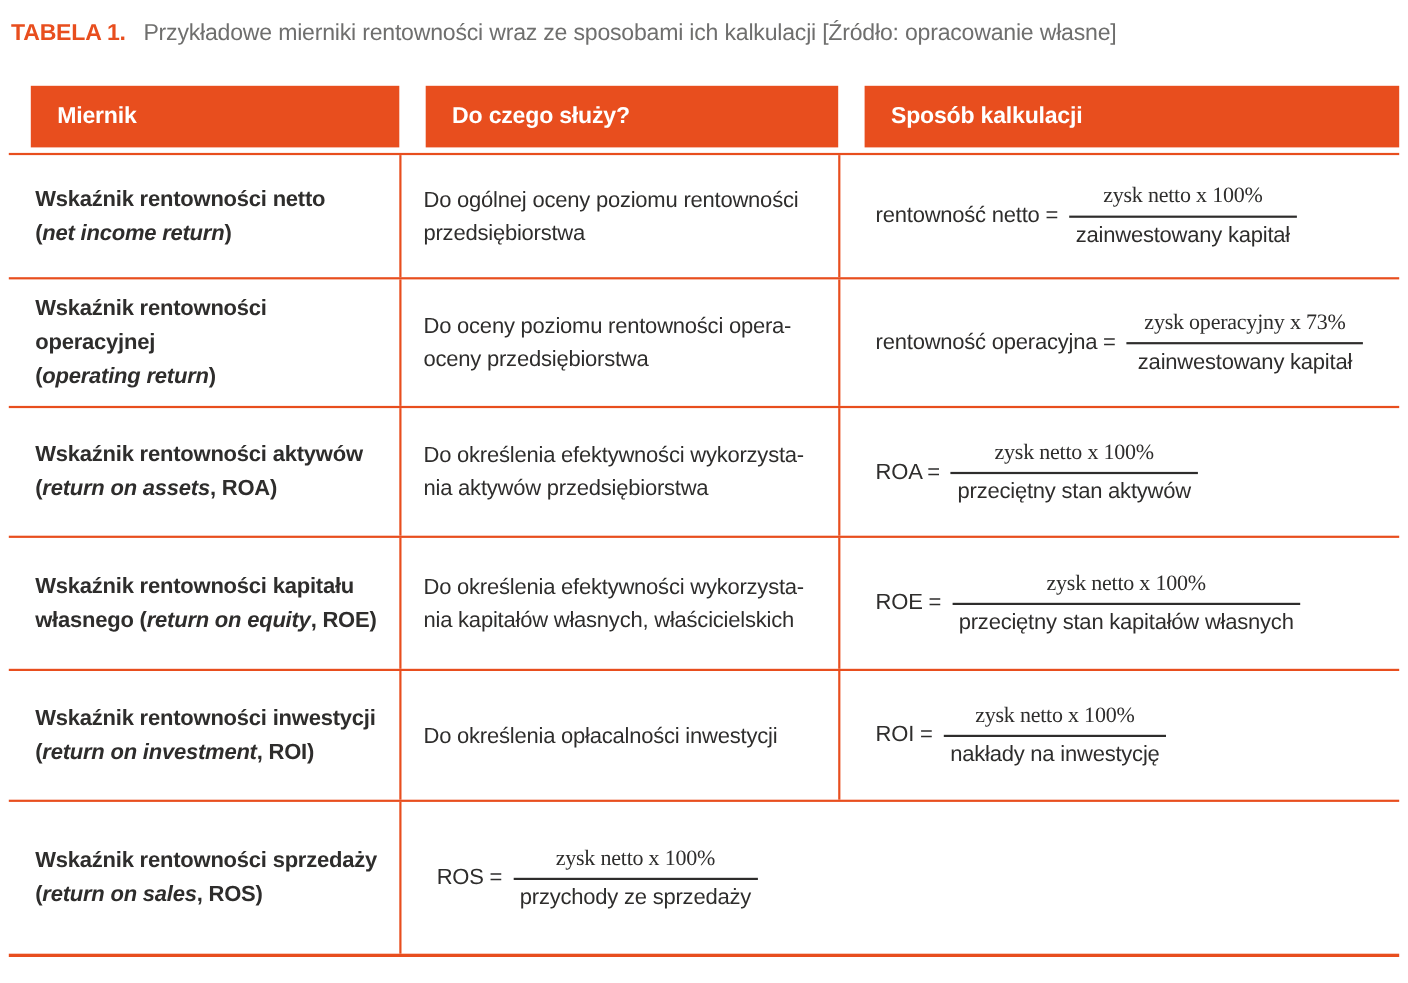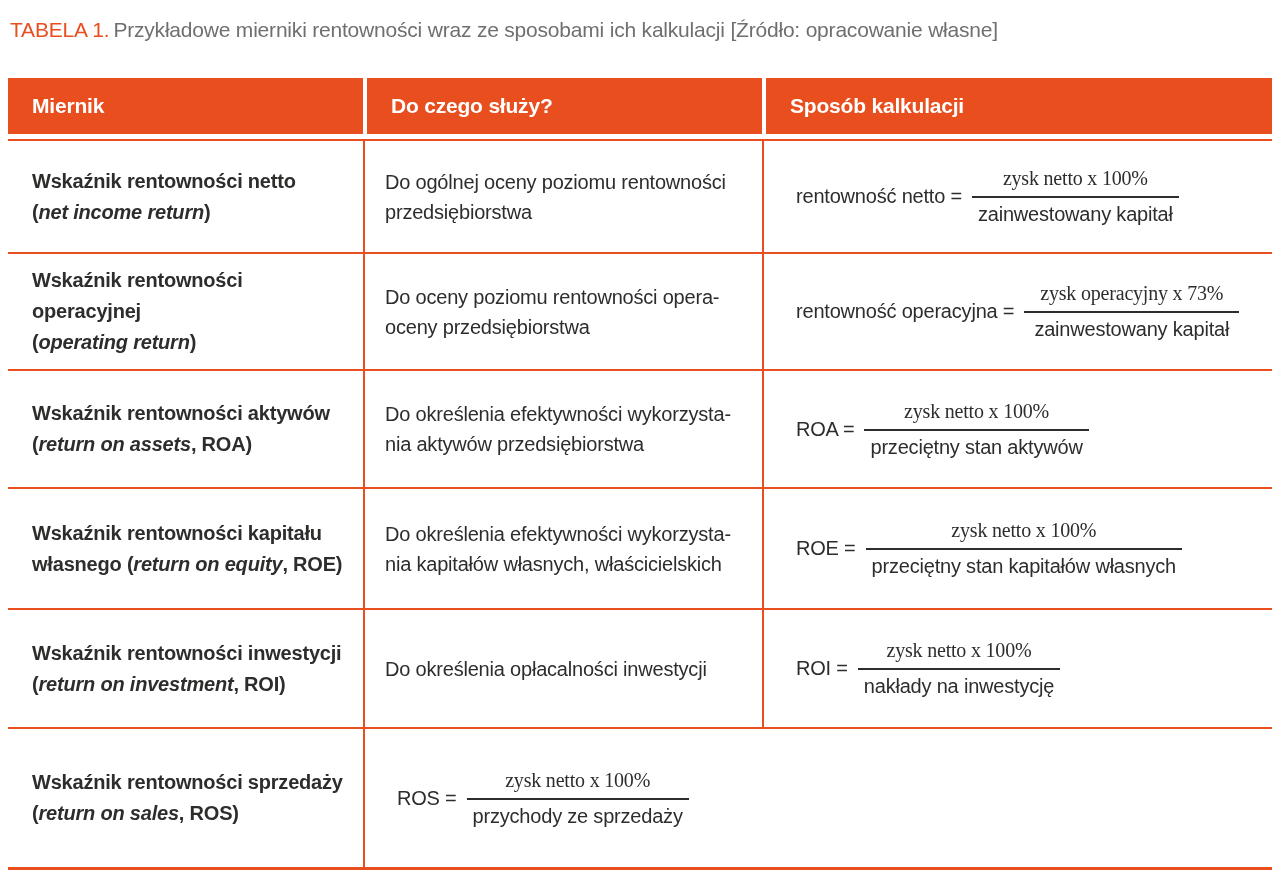--- a/index.html
+++ b/index.html
@@ -17,22 +17,22 @@
   .page-title{
     margin:16px 0 0 10px;
     height:62px;
     display:flex;
     align-items:flex-start;
     font-size:21px;
     line-height:1.3;
   }
   .page-title .tag{
     color:var(--accent);
-    font-weight:normal;
-    margin-right:4px;
+    font-weight:bold;
+    margin-right:16px;
     white-space:nowrap;
   }
   .page-title .rest{
     color:var(--title-gray);
   }
   .tbl{
     margin:0 8px;
     width:1264px;
   }
   .tbl-header{
@@ -43,20 +43,21 @@
   }
   .tbl-header .hcell{
     background:var(--accent);
     color:#ffffff;
     font-weight:bold;
     font-size:21px;
     height:56px;
     display:flex;
     align-items:center;
     padding-left:24px;
+    margin-left:20px;
   }
   .tbl-body{
     border-bottom:3px solid var(--accent);
   }
   .row{
     display:grid;
     grid-template-columns:355px 399px 1fr;
     border-top:2px solid var(--accent);
   }
   .row:nth-of-type(1){min-height:113px;}

